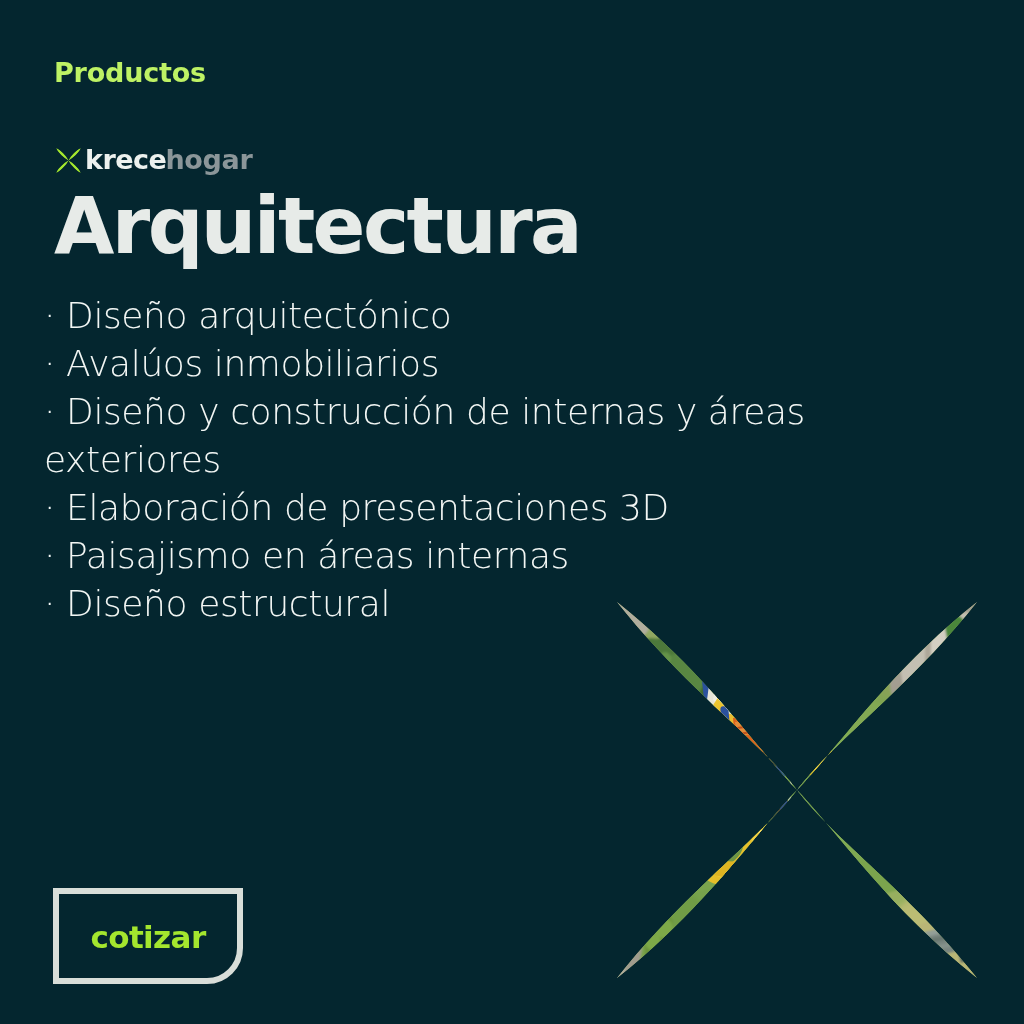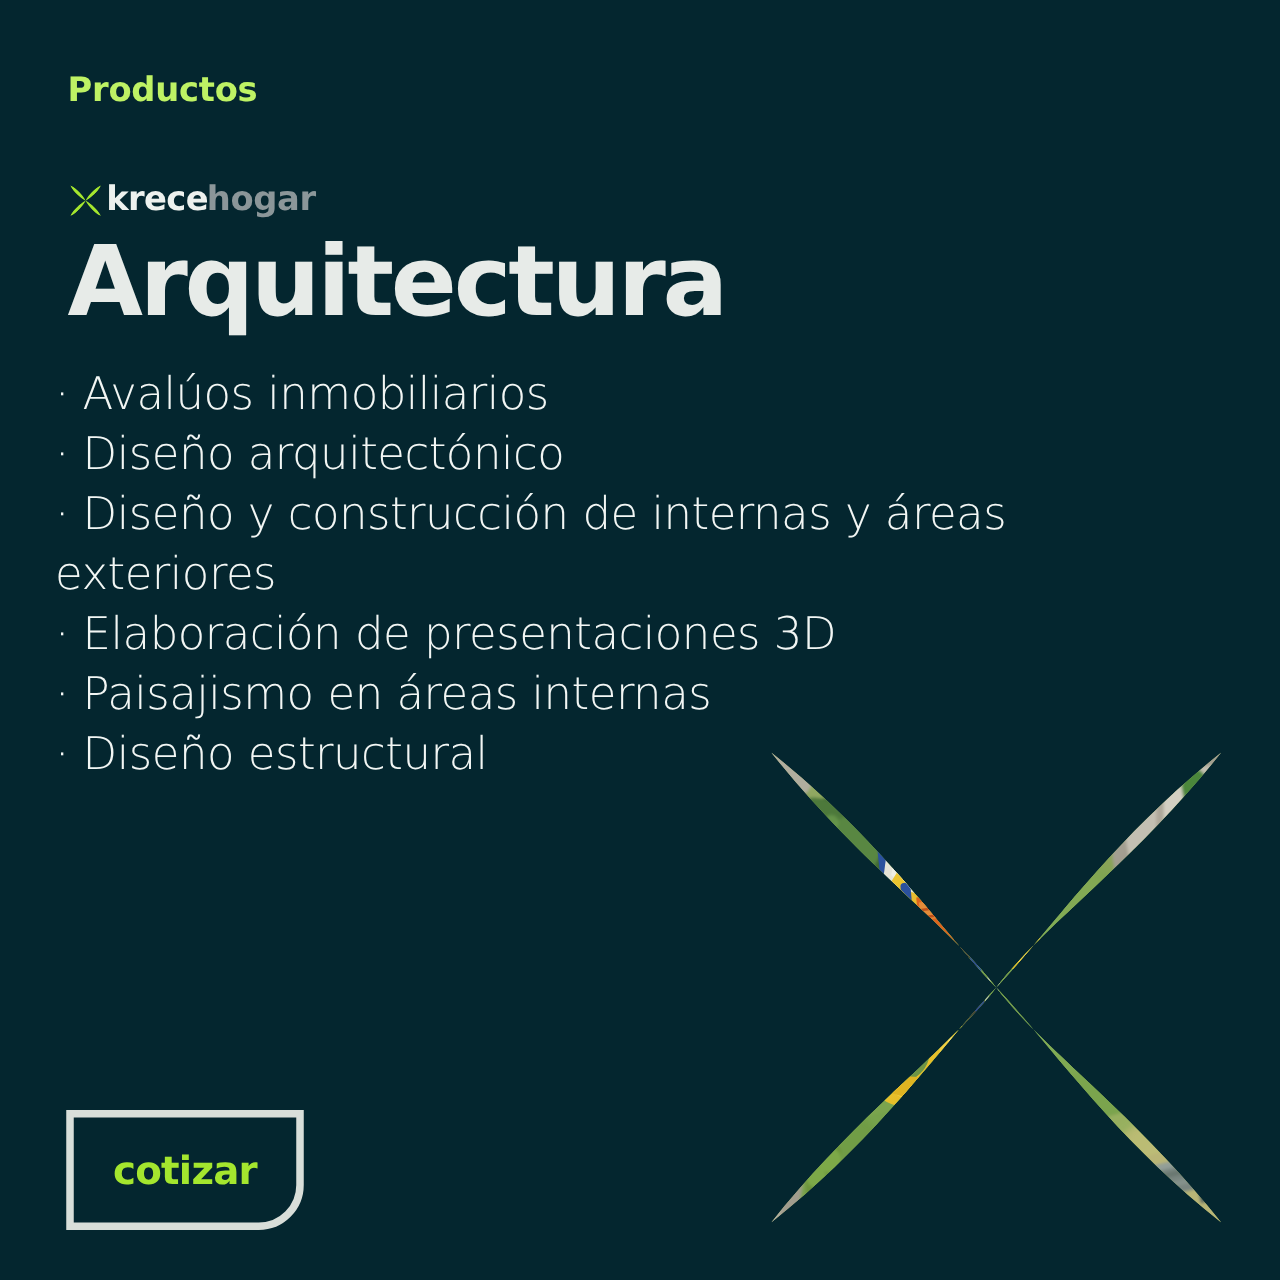--- a/index.html
+++ b/index.html
@@ -148,22 +148,22 @@
       </g>
     </svg>
   </span>
   <span class="brand-name">krece</span>
   <span class="brand-sub">hogar</span>
 </div>
 
 <h1 class="title">Arquitectura</h1>
 
 <ul class="features">
+  <li>Diseño arquitectónico</li>
   <li>Avalúos inmobiliarios</li>
-  <li>Diseño arquitectónico</li>
   <li>Diseño y construcción de internas y áreas exteriores</li>
   <li>Elaboración de presentaciones 3D</li>
   <li>Paisajismo en áreas internas</li>
   <li>Diseño estructural</li>
 </ul>
 
 <div class="cta">
   <span class="cta-label">cotizar</span>
 </div>
 

